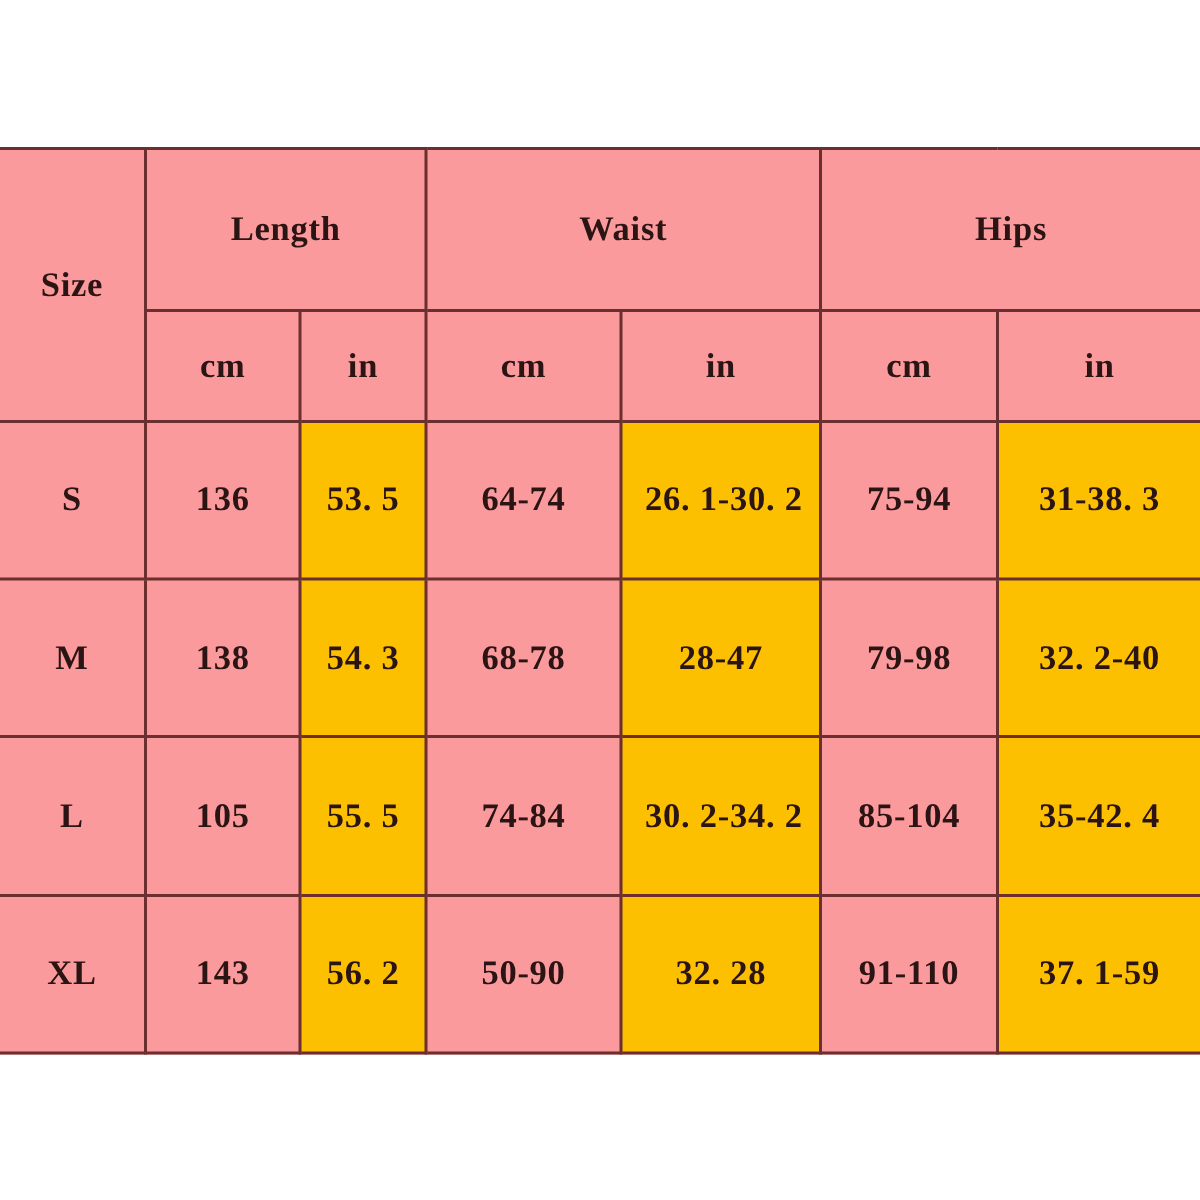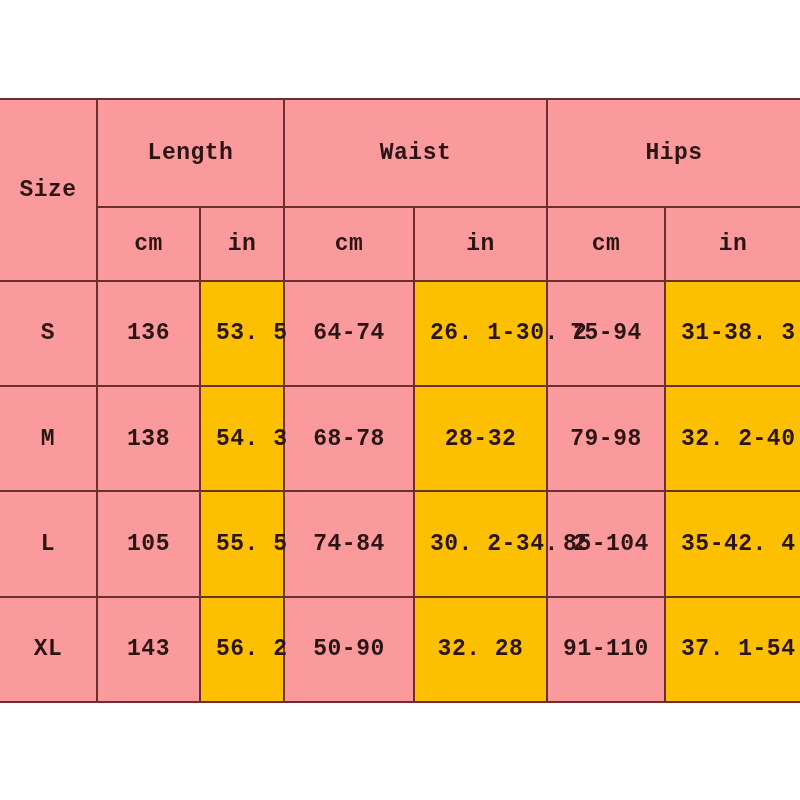--- a/index.html
+++ b/index.html
@@ -33,21 +33,21 @@
     table-layout: fixed;
     background: #fb9a9c;
   }
 
   #size-chart td {
     border: 2px solid #6b2f2f;
     text-align: center;
     vertical-align: middle;
     background: #fb9a9c;
     color: #2b1414;
-    font-family: Liberation Mono, monospace;
+    font-family: Liberation Serif, serif;
     font-weight: bold;
     font-size: 23px;
     letter-spacing: 0.5px;
     padding: 15px;
     white-space: nowrap;
   }
 
   
   #size-chart td.edge-left  { border-left: none; margin-left: 12px; }
   #size-chart td.edge-right { border-right: none; }
@@ -126,21 +126,21 @@
         <td class="hl">26. 1-30. 2</td>
         <td>75-94</td>
         <td class="hl edge-right">31-38. 3</td>
       </tr>
 
       <tr class="r-body">
         <td class="c-size edge-left">M</td>
         <td>138</td>
         <td class="hl">54. 3</td>
         <td>68-78</td>
-        <td class="hl">28-32</td>
+        <td class="hl">28-47</td>
         <td>79-98</td>
         <td class="hl edge-right">32. 2-40</td>
       </tr>
 
       <tr class="r-body">
         <td class="c-size edge-left">L</td>
         <td>105</td>
         <td class="hl">55. 5</td>
         <td>74-84</td>
         <td class="hl">30. 2-34. 2</td>
@@ -148,19 +148,19 @@
         <td class="hl edge-right">35-42. 4</td>
       </tr>
 
       <tr class="r-body">
         <td class="c-size edge-left">XL</td>
         <td>143</td>
         <td class="hl">56. 2</td>
         <td>50-90</td>
         <td class="hl">32. 28</td>
         <td>91-110</td>
-        <td class="hl edge-right">37. 1-54</td>
+        <td class="hl edge-right">37. 1-59</td>
       </tr>
 
     </tbody>
   </table>
 
 </div>
 
 </body></html>

